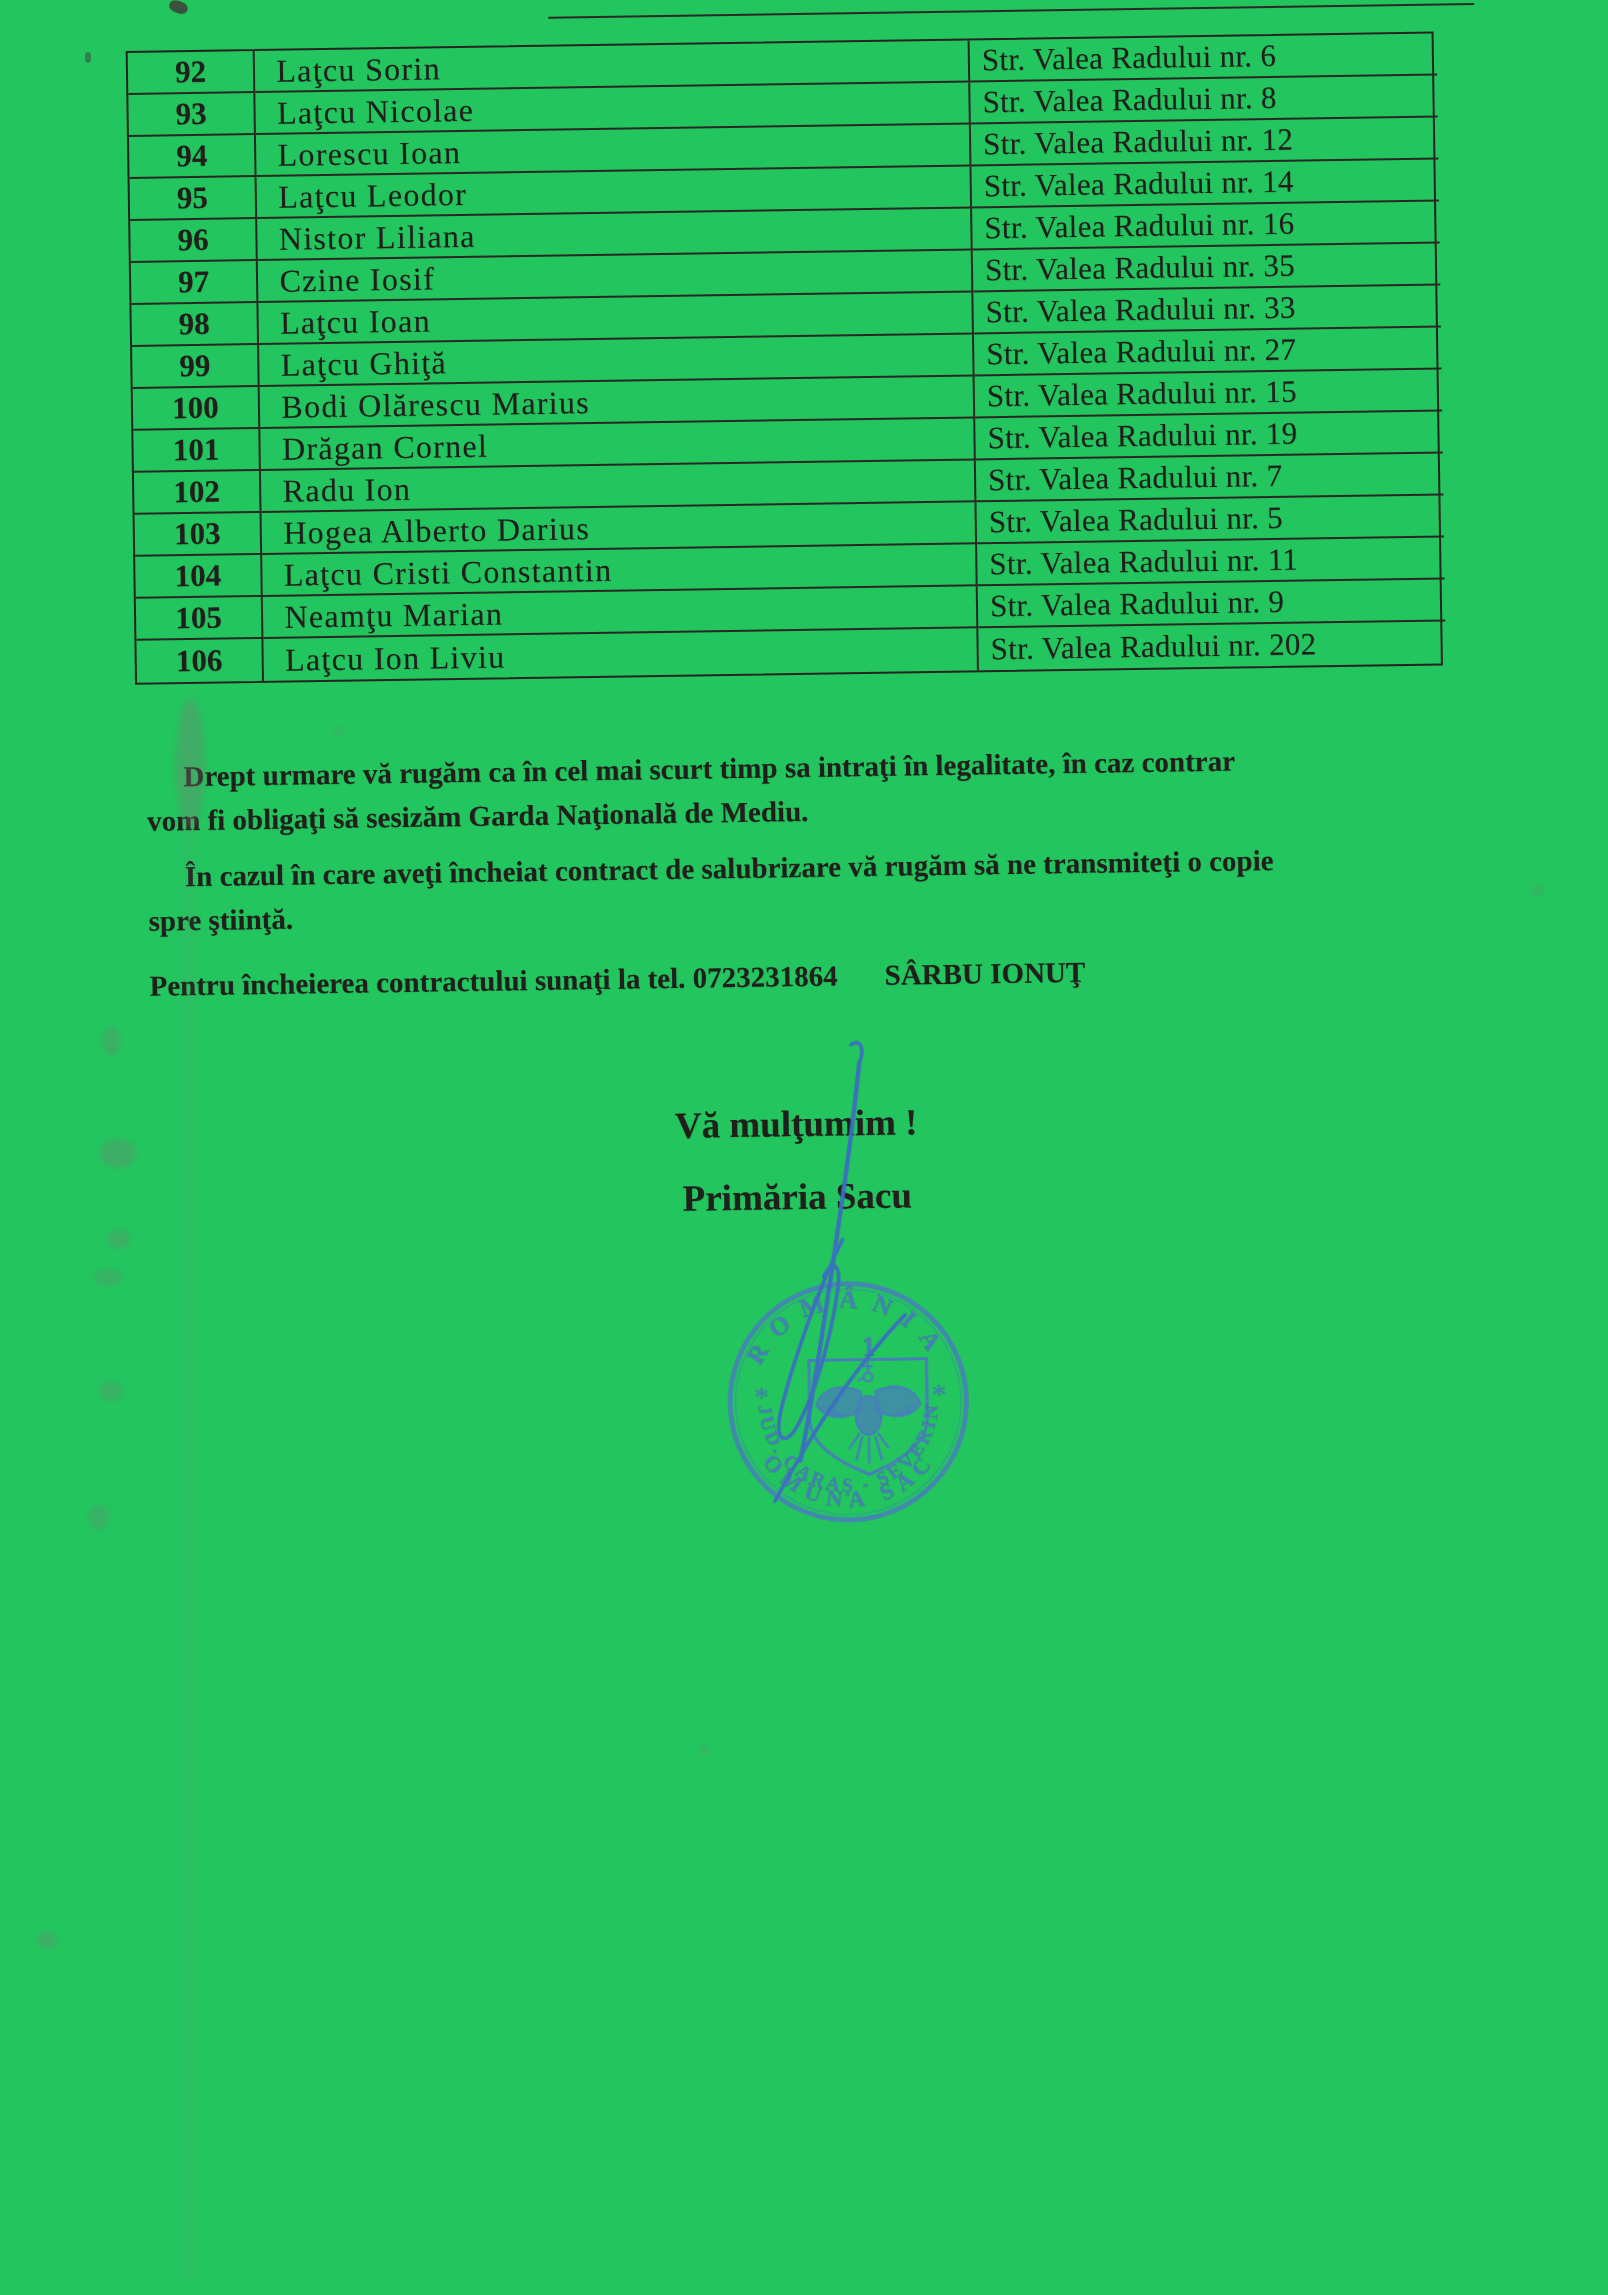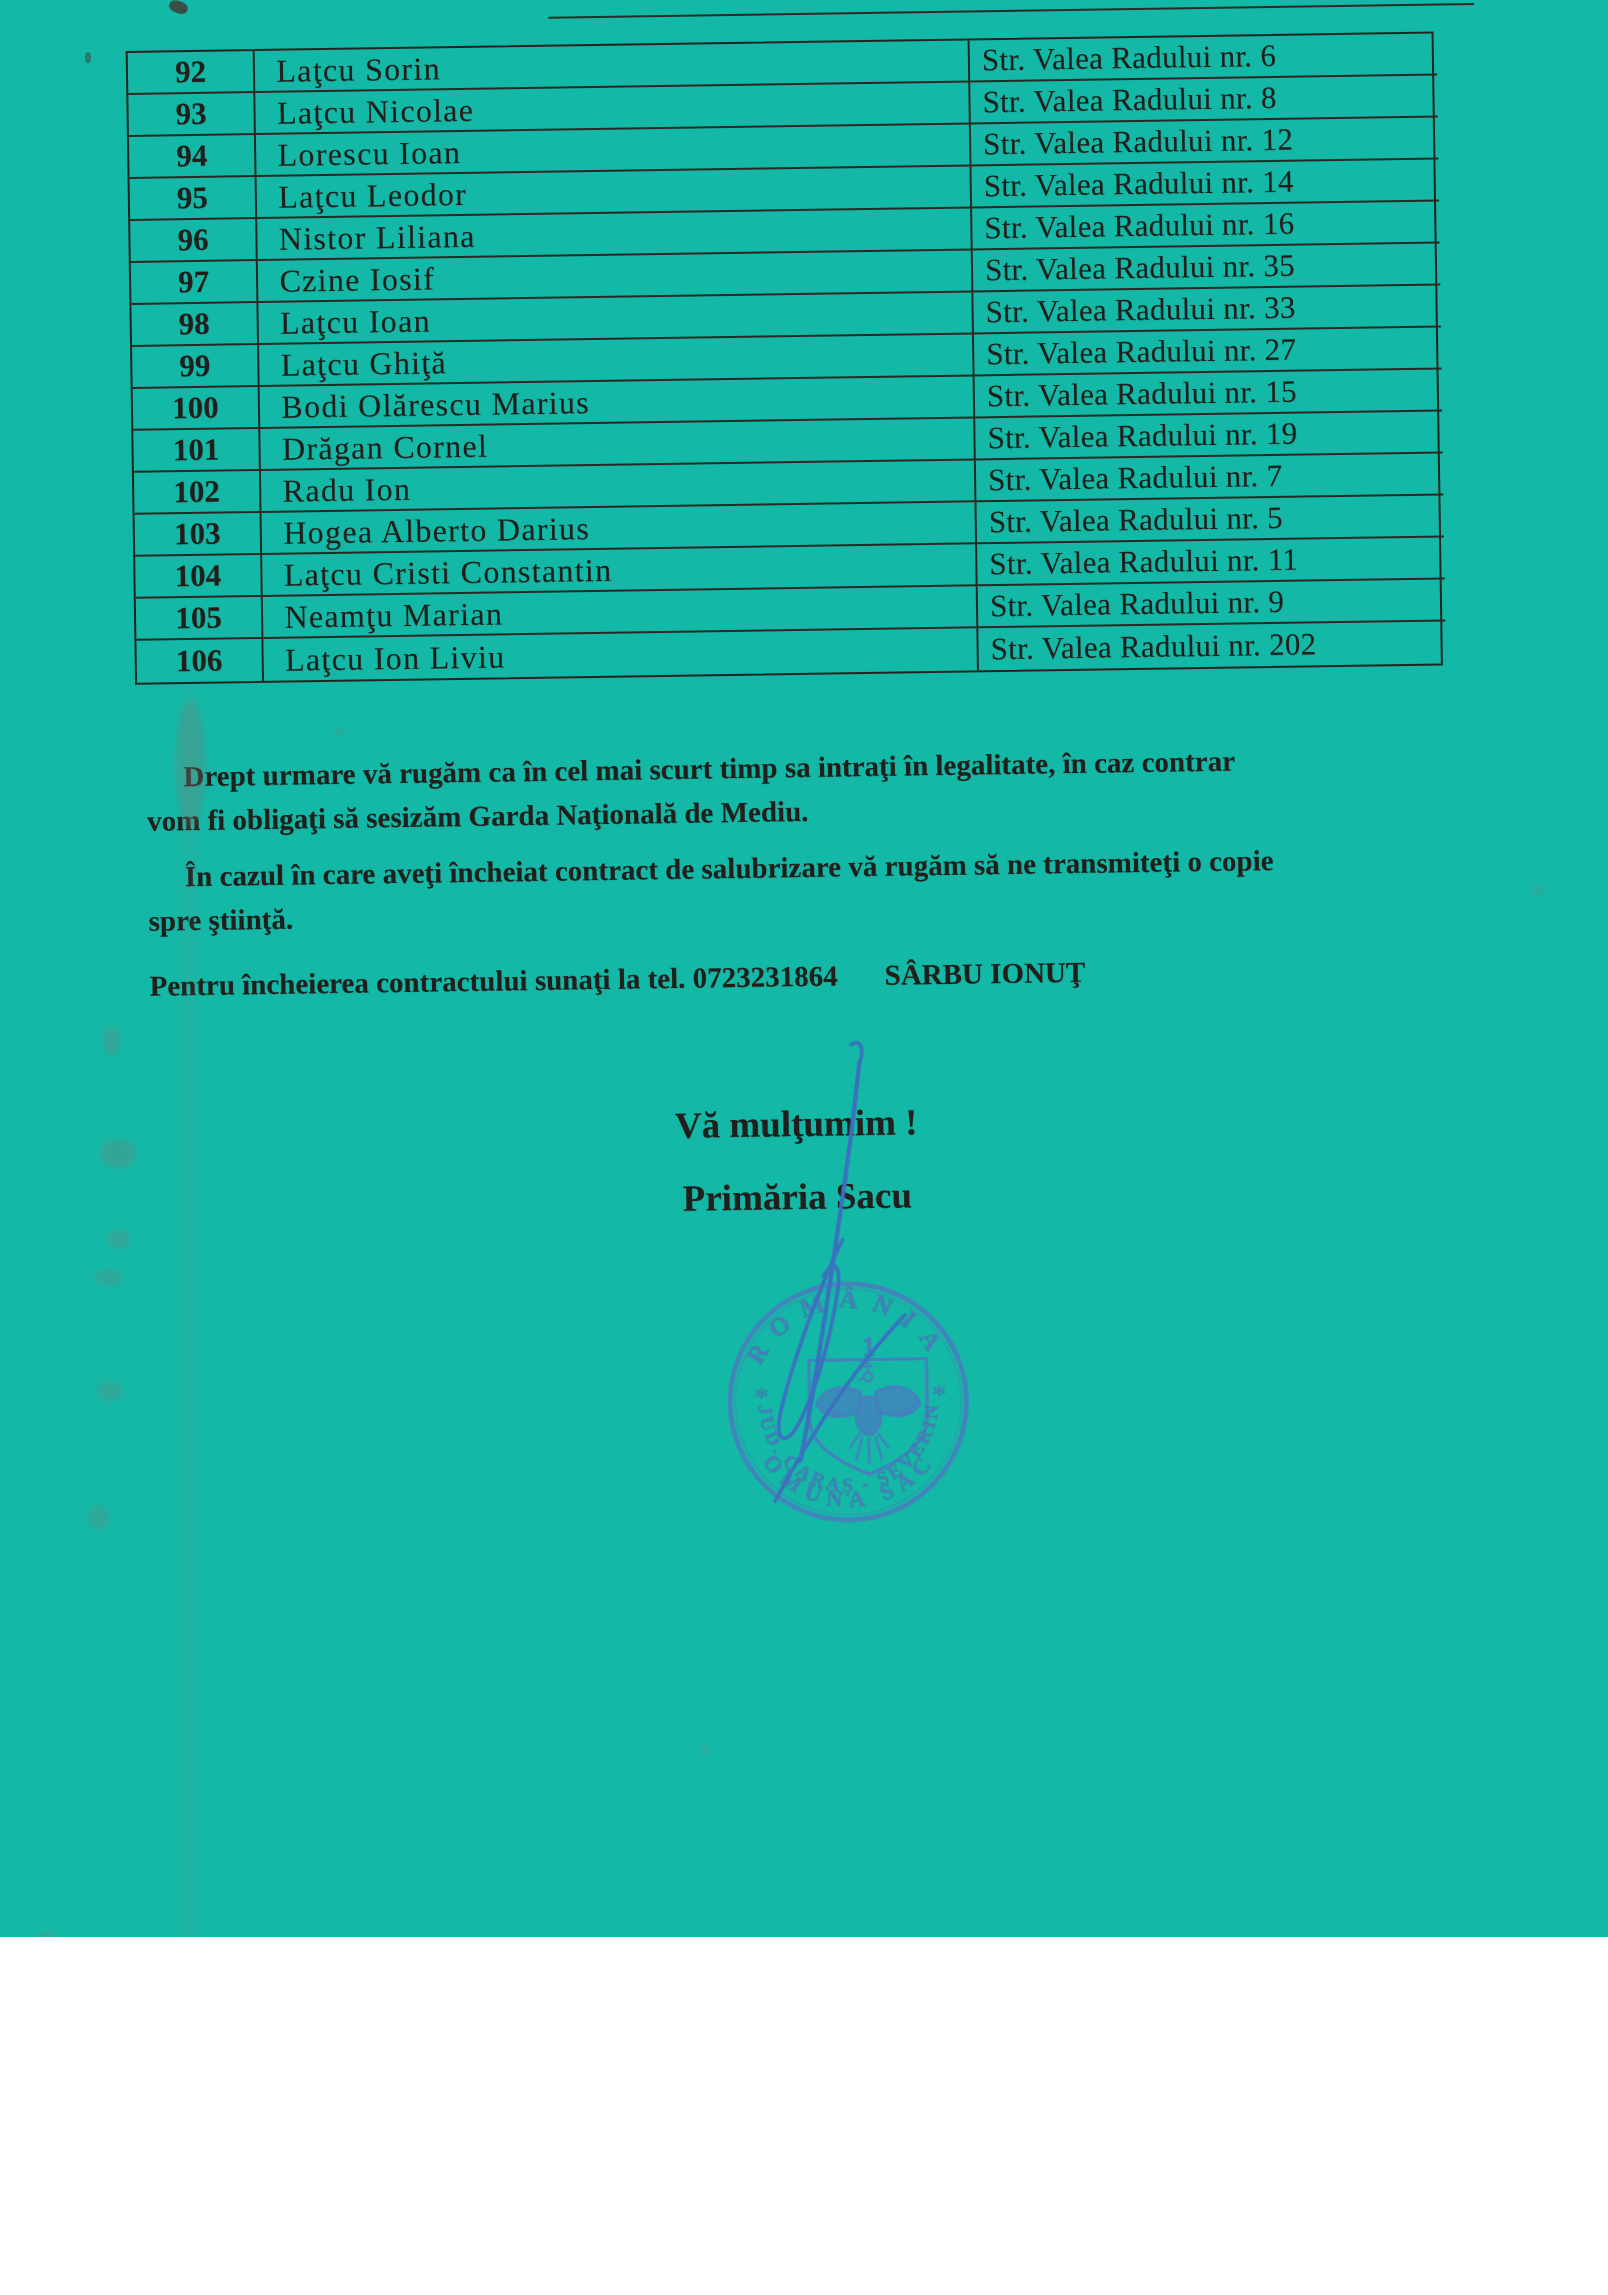--- a/index.html
+++ b/index.html
@@ -1,16 +1,16 @@
 <!DOCTYPE html>
 <html style="font-size:10.7px"><head>
 <meta charset="utf-8">
 <style>
   html,body{margin:0;padding:0;background:#ffffff;}
-  .page{position:relative;width:1609px;height:1937px;background:#14b8a6;overflow:hidden;
+  .page{position:relative;width:1609px;height:2295px;background:#22c55e;overflow:hidden;
         font-family:"Liberation Serif","DejaVu Serif",serif;color:#201f1c;
         text-shadow:0.3px 0.4px 0.7px rgba(45,42,36,0.35);}
   .tilt{position:absolute;left:0;top:0;width:1609px;height:2295px;
         transform:rotate(-0.85deg);transform-origin:804px 1147px;}
 
   
   .partial-line{position:absolute;left:565px;top:13.4px;width:926px;height:2px;background:#2c2a24;}
   .doc-table{position:absolute;left:142px;top:41px;width:1308px;display:grid;
              grid-template-columns:127px 715px 467px;grid-auto-rows:42px;
              border:2px solid #26241f;box-sizing:border-box;}

